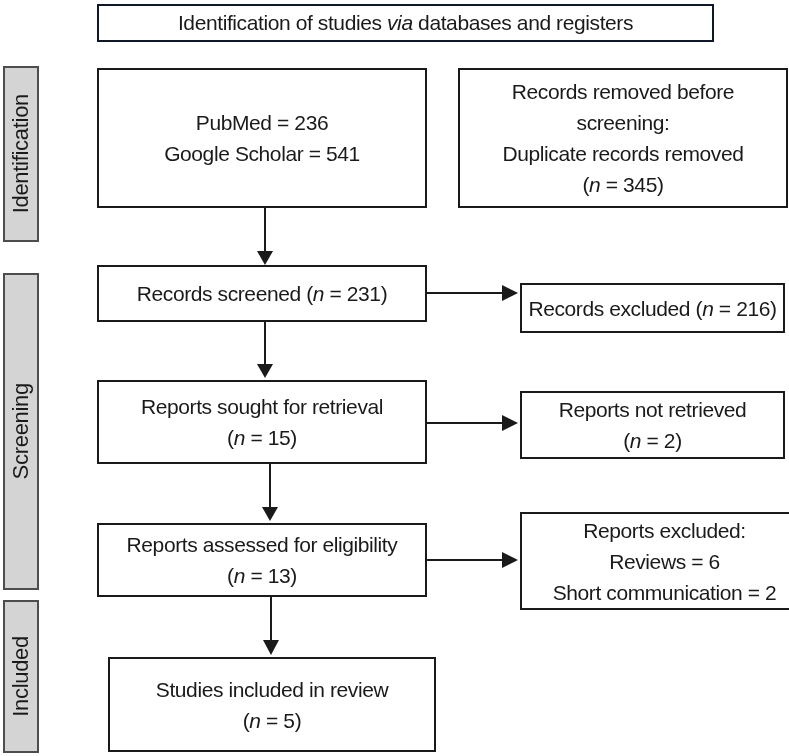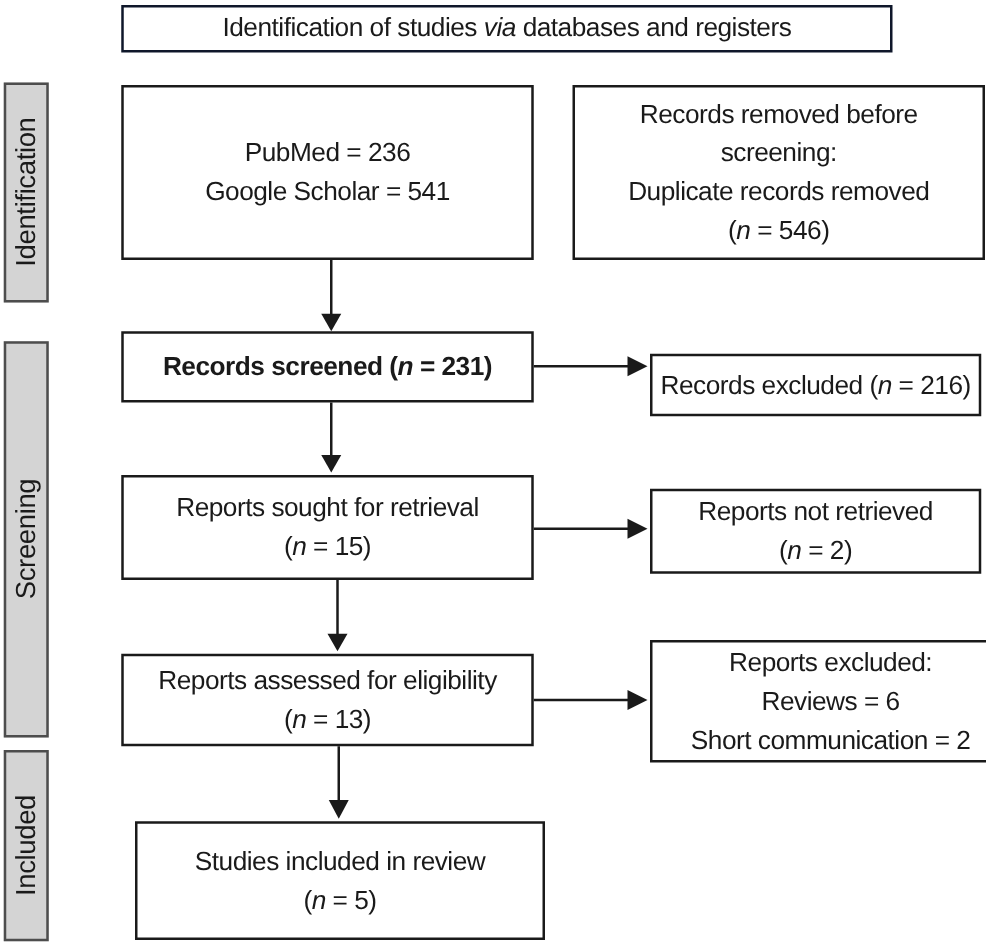--- a/index.html
+++ b/index.html
@@ -56,21 +56,21 @@
   i { font-style: italic; }
   #arrow-layer {
     position: absolute;
     left: 0; top: 0;
     pointer-events: none;
   }
   
   #title-box       { left: 97px;  top: 4px;   width: 617px; height: 38px; }
   #box-identified  { left: 97px;  top: 68px;  width: 330px; height: 140px; }
   #box-removed     { left: 458px; top: 68px;  width: 330px; height: 140px; }
-  #box-screened    { left: 97px;  top: 265px; width: 330px; height: 57px; font-weight: bold; }
+  #box-screened    { left: 97px;  top: 265px; width: 330px; height: 57px; }
   #box-rec-excl    { left: 520px; top: 267px; width: 265px; height: 50px; margin-top: 16px; }
   #box-sought      { left: 97px;  top: 380px; width: 330px; height: 84px; }
   #box-not-retr    { left: 520px; top: 391px; width: 265px; height: 68px; }
   #box-assessed    { left: 97px;  top: 523px; width: 330px; height: 74px; }
   #box-rep-excl    { left: 520px; top: 512px; width: 289px; height: 98px; }
   #box-included    { left: 108px; top: 657px; width: 328px; height: 95px; }
   #stage-identification { left: 3px; top: 66px;  width: 36px; height: 176px; }
   #stage-screening      { left: 3px; top: 273px; width: 36px; height: 317px; }
   #stage-included       { left: 3px; top: 600px; width: 36px; height: 153px; }
 </style>
@@ -94,21 +94,21 @@
   </div>
 
   <div class="box" id="box-identified">
     <div>PubMed = 236</div>
     <div>Google Scholar = 541</div>
   </div>
   <div class="box" id="box-removed">
     <div>Records removed before</div>
     <div>screening:</div>
     <div>Duplicate records removed</div>
-    <div><span>(</span><i class="n-ital">n</i><span> = 546)</span></div>
+    <div><span>(</span><i class="n-ital">n</i><span> = 345)</span></div>
   </div>
 
   <div class="box" id="box-screened">
     <div><span>Records screened (</span><i class="n-ital">n</i><span> = 231)</span></div>
   </div>
   <div class="box" id="box-rec-excl">
     <div><span>Records excluded (</span><i class="n-ital">n</i><span> = 216)</span></div>
   </div>
 
   <div class="box" id="box-sought">

